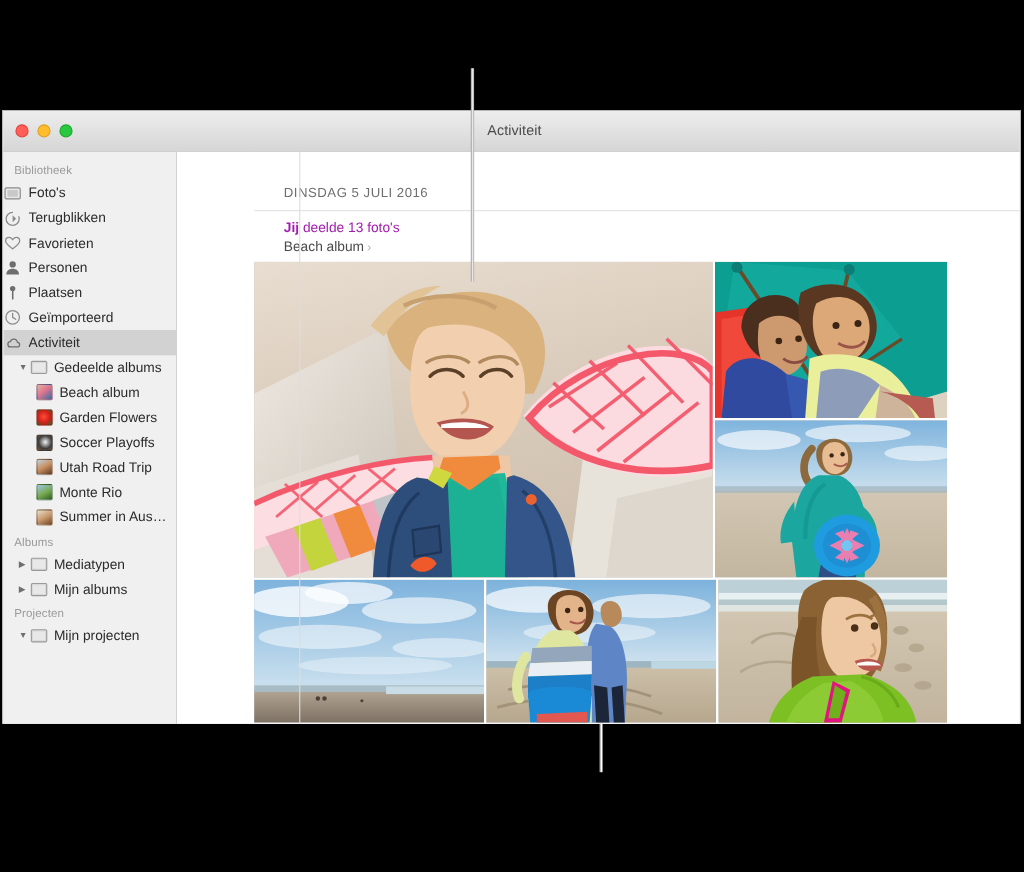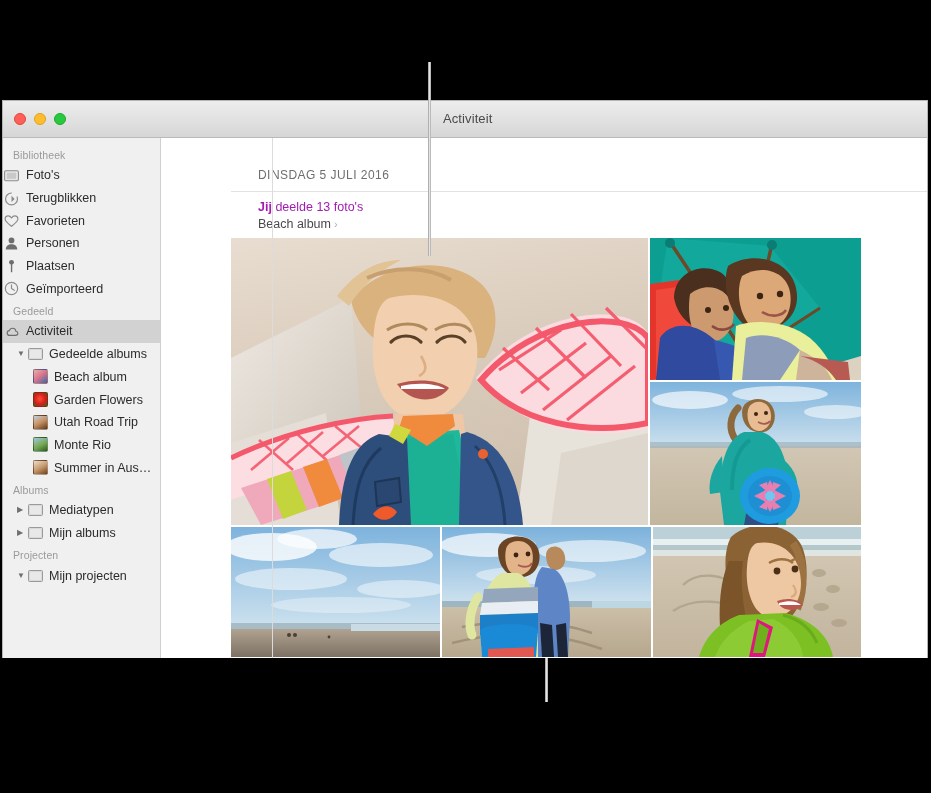--- a/index.html
+++ b/index.html
@@ -204,21 +204,20 @@
       <div class="sb-row">
         <span class="ico">
           <svg viewBox="0 0 16 16">
               <circle cx="8" cy="8" r="5.8" fill="none" stroke="#8b8b8b" stroke-width="1.1"></circle>
               <path d="M8 4.6V8l2.6 1.7" fill="none" stroke="#8b8b8b" stroke-width="1.1" stroke-linecap="round"></path>
             </svg>
         </span>
         <span class="label">Geïmporteerd</span>
       </div>
 
-      <div class="section-header">Gedeeld</div>
 
       <div class="sb-row selected">
         <span class="ico">
           <svg viewBox="0 0 16 16">
               <path d="M4.3 11.6h7.6c1.2 0 2.1-.8 2.1-1.9 0-1-.8-1.8-1.9-1.9-.2-1.6-1.5-2.8-3.1-2.8-1.4 0-2.6.9-3 2.2-1.2.1-2.1 1-2.1 2.2 0 1.2.9 2.2 2.4 2.2z" fill="none" stroke="#6d6d6d" stroke-width="1.05"></path>
             </svg>
         </span>
         <span class="label">Activiteit</span>
       </div>
 
@@ -228,20 +227,24 @@
         <span class="label">Gedeelde albums</span>
       </div>
 
       <div class="sb-row indent">
         <span class="thumb" style="background:linear-gradient(140deg,#d9b9a6 0%,#e2748d 45%,#2f6fa8 100%)"></span>
         <span class="label">Beach album</span>
       </div>
       <div class="sb-row indent">
         <span class="thumb" style="background:radial-gradient(circle at 45% 45%,#ff4b3a 0%,#cf1f18 55%,#2d6a2a 100%)"></span>
         <span class="label">Garden Flowers</span>
+      </div>
+      <div class="sb-row indent">
+        <span class="thumb" style="background:radial-gradient(circle at 55% 45%,#f3f3f3 0%,#3b3b3b 60%,#7c5a3d 100%)"></span>
+        <span class="label">Soccer Playoffs</span>
       </div>
       <div class="sb-row indent">
         <span class="thumb" style="background:linear-gradient(150deg,#bcd3e6 0%,#c98f5e 50%,#5b3a24 100%)"></span>
         <span class="label">Utah Road Trip</span>
       </div>
       <div class="sb-row indent">
         <span class="thumb" style="background:linear-gradient(150deg,#9fc7e8 0%,#76a84e 55%,#2f5b25 100%)"></span>
         <span class="label">Monte Rio</span>
       </div>
       <div class="sb-row indent">

